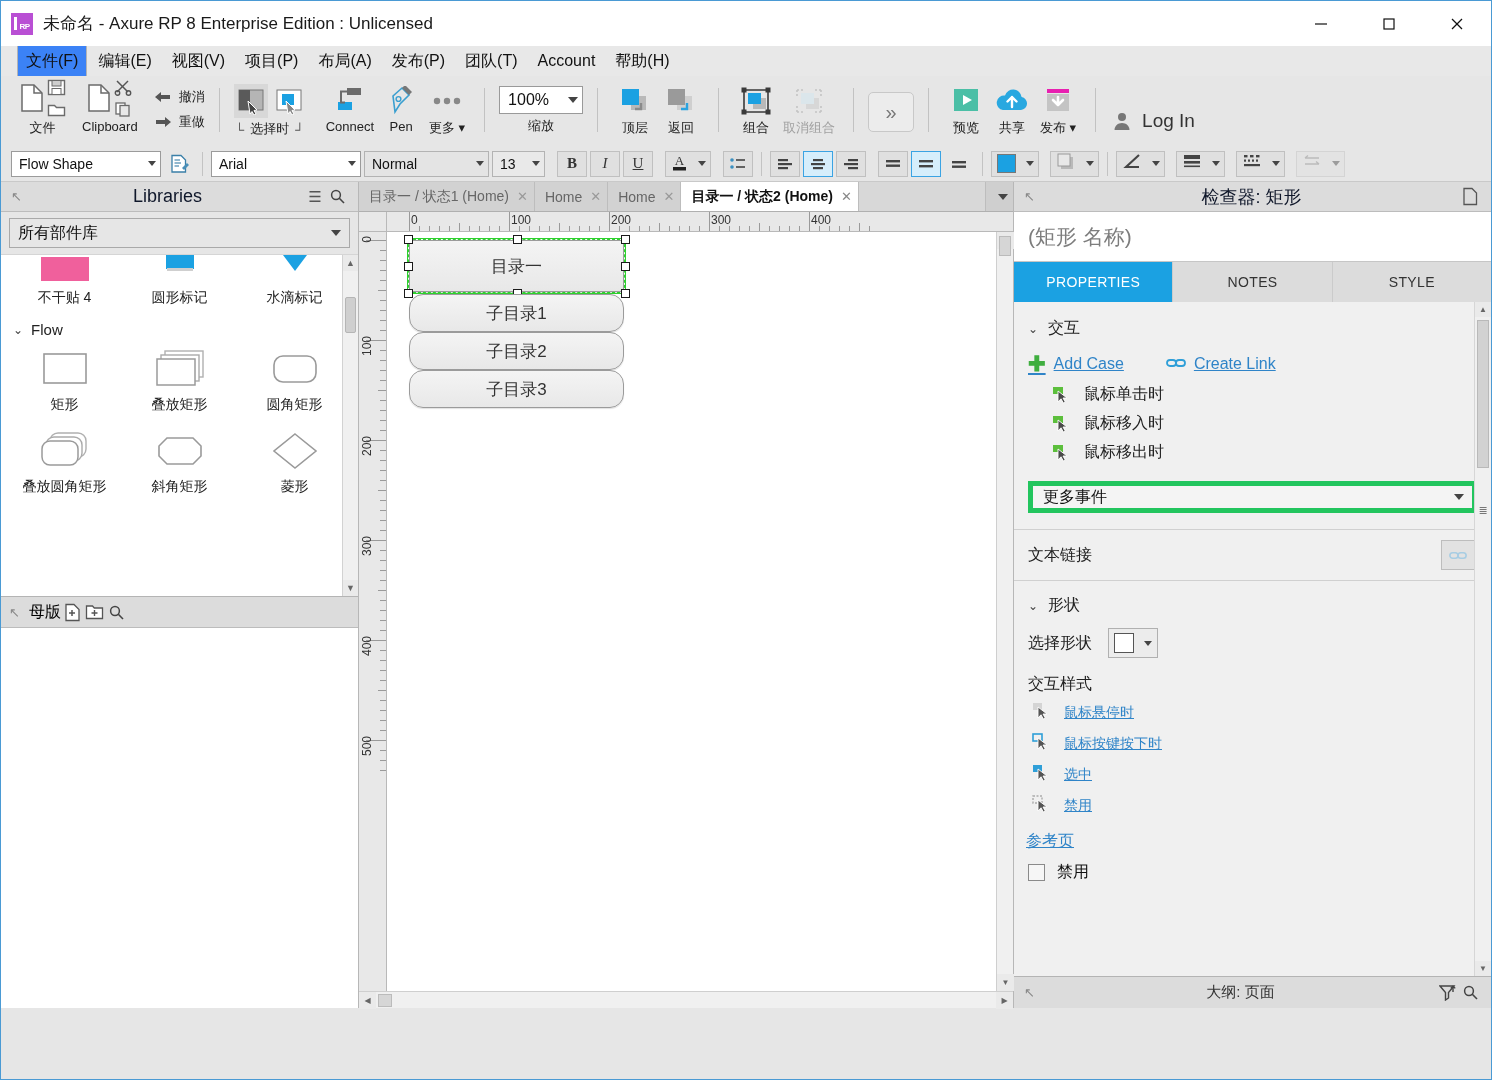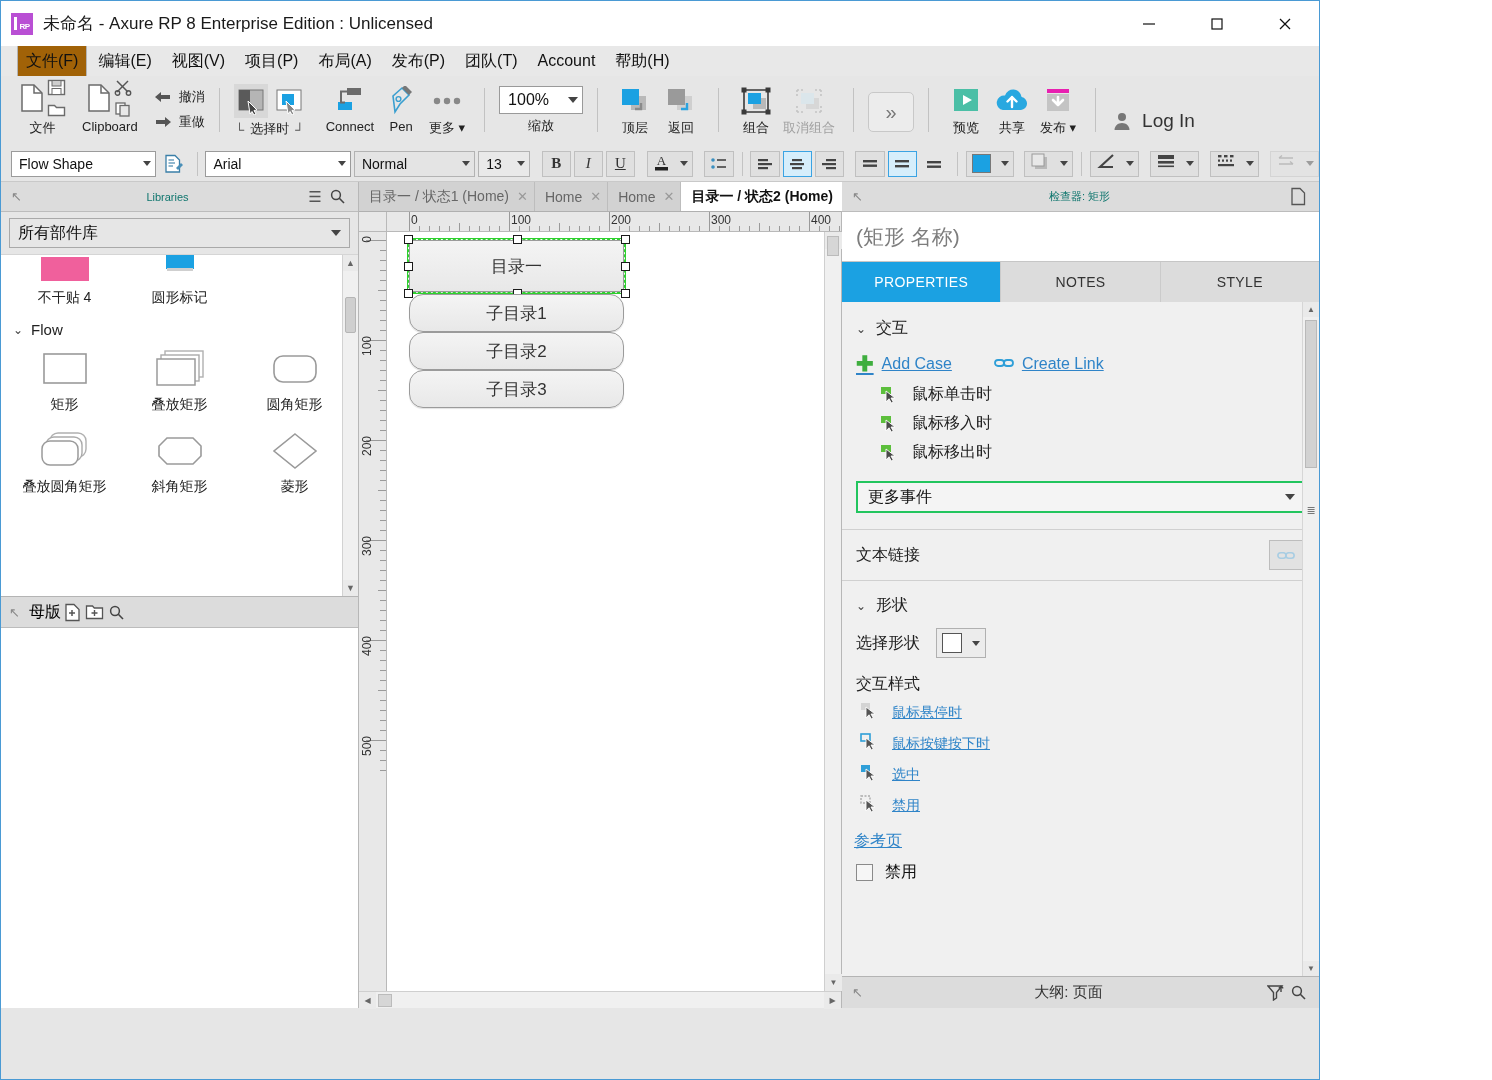--- a/index.html
+++ b/index.html
@@ -5,21 +5,21 @@
   * { box-sizing: border-box; }
   html, body {
     margin: 0; padding: 0;
     width: 1492px; height: 1080px;
     overflow: hidden;
     font-family: "Liberation Sans", sans-serif;
     background: #ffffff;
   }
   #app {
     position: relative;
-    width: 1320px; height: 1080px;
+    width: 1492px; height: 1080px;
     background: #e6e6e6;
     border: 1px solid #4a9ad4;
     overflow: hidden;
   }
 
   
   .titlebar {
     height: 45px;
     background: #ffffff;
     display: flex;
@@ -74,21 +74,21 @@
     gap: 2px;
   }
   .menu-item {
     font-size: 16px;
     color: #111;
     padding: 4px 9px;
     white-space: nowrap;
     cursor: default;
   }
   .menu-item.active {
-    background: #a16207;
+    background: #3b82f6;
     border: 1px solid #b4b4b4;
     padding: 15px 8px;
   }
 
   
   .toolbar {
     height: 70px;
     background: #e6e6e6;
     display: flex;
     align-items: stretch;
@@ -221,21 +221,21 @@
   .panel-head {
     height: 30px;
     background: #dcdcdc;
     border-bottom: 1px solid #bcbcbc;
     display: flex; align-items: center;
     padding: 0 10px;
     position: relative;
   }
   .panel-head .ph-title {
     flex: 1; text-align: center;
-    font-size: 11px; color: #0f766e;
+    font-size: 18px; color: #0f172a;
   }
   .ph-ico {
     width: 22px; height: 22px;
     display: flex; align-items: center; justify-content: center;
     font-size: 15px; color: #555;
     cursor: default;
   }
   .ph-collapse {
     font-size: 13px; color: #888; width: 20px;
   }
@@ -485,21 +485,21 @@
   .eventrow {
     display: flex; align-items: center; gap: 12px;
     padding: 4px 0 4px 38px;
     font-size: 16px; color: #222;
   }
   .evicon { width: 20px; height: 18px; position: relative; flex: none; }
   .combo-wide {
     margin: 14px 14px 0 14px;
     height: 32px;
     background: #f4f4f4;
-    border: 2px solid #22c55e;
+    border: 5px solid #22c55e;
     display: flex; align-items: center; justify-content: space-between;
     padding: 0 8px 0 10px;
     font-size: 16px; color: #111;
   }
   .hr { height: 1px; background: #d0d0d0; margin: 16px 0 0 0; }
   .fieldrow {
     display: flex; align-items: center; justify-content: space-between;
     padding: 10px 16px 10px 14px;
     font-size: 16px; color: #222;
   }
@@ -1046,20 +1046,28 @@
             </div>
             <div class="lib-cell">
               <span class="thumb">
                 <svg width="56" height="42" viewBox="0 0 56 42">
                     <path d="M28 14 m -14 0 a 14 14 0 1 0 28 0 a 14 14 0 1 0 -28 0" fill="#1ba1e2"></path>
                     <rect x="14" y="14" width="28" height="14" fill="#1ba1e2"></rect>
                     <rect x="15" y="27" width="26" height="3" fill="#cfcfcf"></rect>
                   </svg>
               </span>
               <span class="lbl">圆形标记</span>
+            </div>
+            <div class="lib-cell">
+              <span class="thumb">
+                <svg width="56" height="42" viewBox="0 0 56 42">
+                    <path d="M16 14h24l-12 16z" fill="#1ba1e2"></path>
+                  </svg>
+              </span>
+              <span class="lbl">水滴标记</span>
             </div>
           </div>
 
           <div class="lib-section">
             <span class="twisty">⌄</span>
             <span>Flow</span>
           </div>
 
           <div class="lib-grid">
             <div class="lib-cell">

